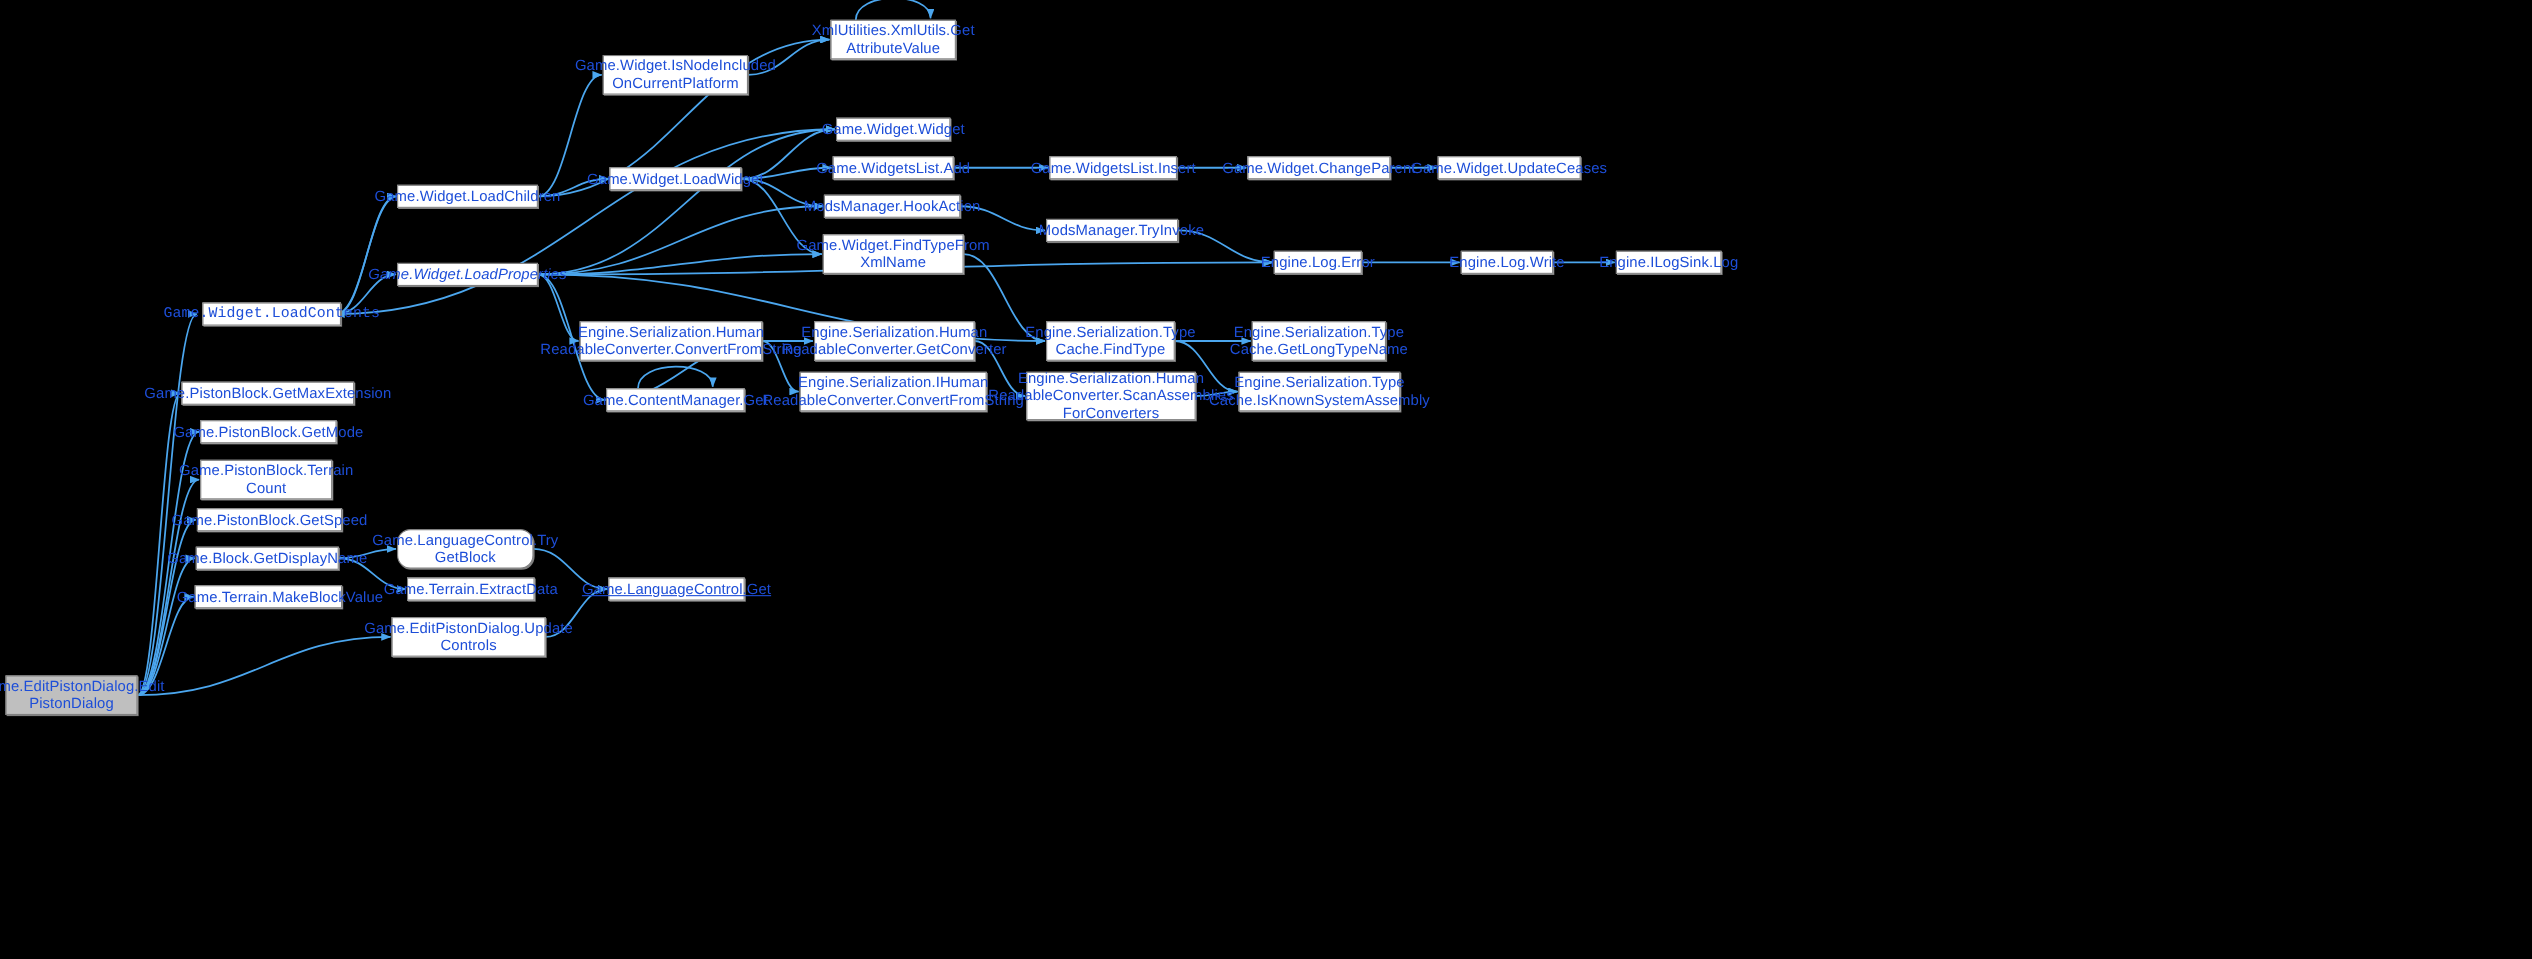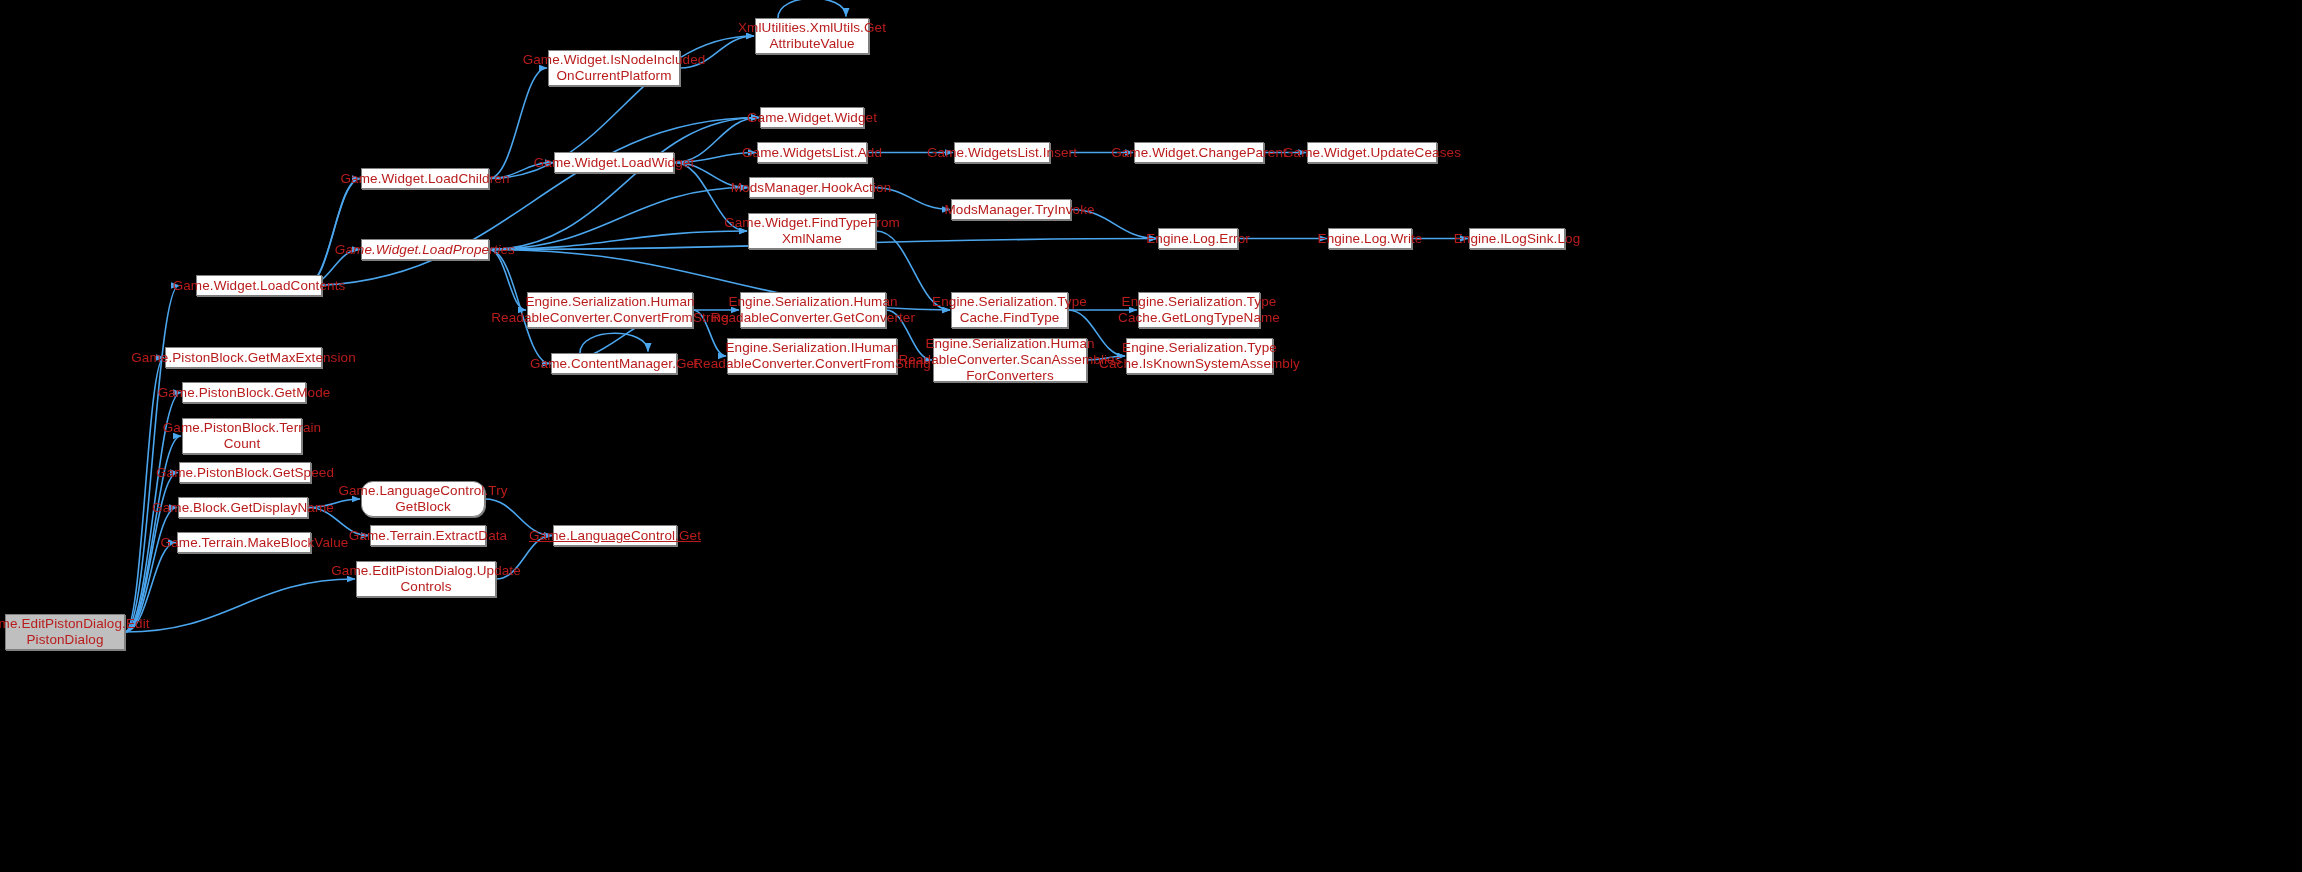--- a/index.html
+++ b/index.html
@@ -11,21 +11,21 @@
     font-family:"Liberation Sans", sans-serif;
     overflow:hidden;
   }
   svg#edges{position:absolute;left:0;top:0;width:2302px;height:872px;}
   .gnode{
     position:absolute;
     box-sizing:border-box;
     background:#ffffff;
     border:1px solid #808080;
     box-shadow:1px 1px 0 0 #808080;
-    color:#b91c1c;
+    color:#1d4ed8;
     font-size:13.5px;
     line-height:16px;
     text-align:center;
     display:flex;
     align-items:center;
     justify-content:center;
     white-space:pre-line;
     letter-spacing:0.1px;
     padding:0 3px;
   }
@@ -86,34 +86,34 @@
       <path d="M1068,310 C1094.1,310 1099.9,356 1125,356" fill="none" stroke="#4ba6ee" stroke-width="1.6" marker-end="url(#ah)"></path>
       <path d="M1087,360 C1104.55,360 1108.45,356 1125,356" fill="none" stroke="#4ba6ee" stroke-width="1.6" marker-end="url(#ah)"></path>
       <path d="M308,507.5 C331.85,507.5 337.15,499 360,499" fill="none" stroke="#4ba6ee" stroke-width="1.6" marker-end="url(#ah)"></path>
       <path d="M308,507.5 C335.9,507.5 342.1,535.5 369,535.5" fill="none" stroke="#4ba6ee" stroke-width="1.6" marker-end="url(#ah)"></path>
       <path d="M485,499 C515.6,499 522.4,535.5 552,535.5" fill="none" stroke="#4ba6ee" stroke-width="1.6" marker-end="url(#ah)"></path>
       <path d="M496,579 C521.65,579 527.35,535.5 552,535.5" fill="none" stroke="#4ba6ee" stroke-width="1.6" marker-end="url(#ah)"></path>
     </svg>
   <div id="nodes-layer">
       <div class="gnode current" style="left: 5px; top: 614px; width: 120px; height: 36px;">Game.EditPistonDialog.Edit
 PistonDialog</div>
-      <div class="gnode" style="left: 196px; top: 275px; width: 126px; height: 21px;">Game.Widget.LoadContents</div>
+      <div class="gnode" style="left: 184px; top: 275px; width: 126px; height: 21px; font-family: Liberation Mono, monospace;">Game.Widget.LoadContents</div>
       <div class="gnode" style="left: 361px; top: 168px; width: 128px; height: 21px;">Game.Widget.LoadChildren</div>
       <div class="gnode" style="left: 548px; top: 50px; width: 132px; height: 36px;">Game.Widget.IsNodeIncluded
 OnCurrentPlatform</div>
       <div class="gnode" style="left: 755px; top: 18px; width: 114px; height: 36px;">XmlUtilities.XmlUtils.Get
 AttributeValue</div>
       <div class="gnode" style="left: 760px; top: 107px; width: 104px; height: 21px;">Game.Widget.Widget</div>
       <div class="gnode" style="left: 554px; top: 152px; width: 120px; height: 21px;">Game.Widget.LoadWidget</div>
       <div class="gnode" style="left: 757px; top: 142px; width: 110px; height: 21px;">Game.WidgetsList.Add</div>
       <div class="gnode" style="left: 749px; top: 177px; width: 124px; height: 21px;">ModsManager.HookAction</div>
       <div class="gnode" style="left: 748px; top: 213px; width: 128px; height: 36px;">Game.Widget.FindTypeFrom
 XmlName</div>
       <div class="gnode" style="left: 361px; top: 239px; width: 128px; height: 21px; font-style: italic;">Game.Widget.LoadProperties</div>
-      <div class="gnode" style="left: 954px; top: 142px; width: 96px; height: 21px;">Game.WidgetsList.Insert</div>
+      <div class="gnode" style="left: 954px; top: 142px; width: 116px; height: 21px;">Game.WidgetsList.Insert</div>
       <div class="gnode" style="left: 951px; top: 199px; width: 120px; height: 21px; padding-left: 20px;">ModsManager.TryInvoke</div>
       <div class="gnode" style="left: 1134px; top: 142px; width: 130px; height: 21px;">Game.Widget.ChangeParent</div>
       <div class="gnode" style="left: 1307px; top: 142px; width: 130px; height: 21px;">Game.Widget.UpdateCeases</div>
       <div class="gnode" style="left: 1158px; top: 228px; width: 80px; height: 21px;">Engine.Log.Error</div>
       <div class="gnode" style="left: 1328px; top: 228px; width: 84px; height: 21px;">Engine.Log.Write</div>
       <div class="gnode" style="left: 1469px; top: 228px; width: 96px; height: 21px;">Engine.ILogSink.Log</div>
       <div class="gnode" style="left: 527px; top: 292px; width: 166px; height: 36px;">Engine.Serialization.Human
 ReadableConverter.ConvertFromString</div>
       <div class="gnode" style="left: 740px; top: 292px; width: 146px; height: 36px;">Engine.Serialization.Human
 ReadableConverter.GetConverter</div>

